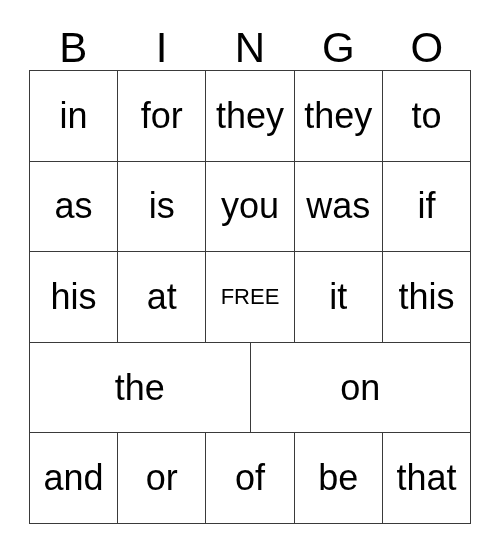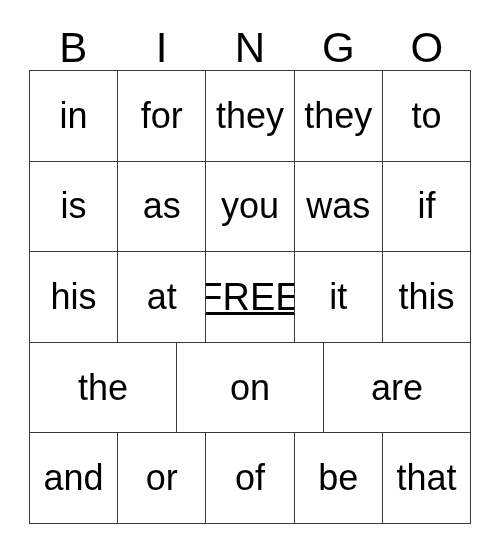--- a/index.html
+++ b/index.html
@@ -73,23 +73,22 @@
     background: #ffffff;
     overflow: hidden;
   }
   .cell-text {
     font-size: 36px;
     line-height: 40px;
     color: #000000;
     white-space: nowrap;
   }
   .bingo-cell.free .cell-text {
-    font-size: 38px;
+    font-size: 22px;
     line-height: 32px;
-    text-decoration: underline;
   }
 </style>
 </head>
 <body>
 
 <div id="bingo-card">
 
   <div id="header-row">
     <div class="header-letter">B</div>
     <div class="header-letter">I</div>
@@ -113,24 +112,24 @@
       <div class="bingo-cell">
           <span class="cell-text">they</span>
         </div>
       <div class="bingo-cell">
           <span class="cell-text">to</span>
         </div>
     </div>
 
     <div class="bingo-row">
       <div class="bingo-cell">
-          <span class="cell-text">is</span>
+          <span class="cell-text">as</span>
         </div>
       <div class="bingo-cell">
-          <span class="cell-text">as</span>
+          <span class="cell-text">is</span>
         </div>
       <div class="bingo-cell">
           <span class="cell-text">you</span>
         </div>
       <div class="bingo-cell">
           <span class="cell-text">was</span>
         </div>
       <div class="bingo-cell">
           <span class="cell-text">if</span>
         </div>
@@ -154,23 +153,20 @@
         </div>
     </div>
 
     <div class="bingo-row">
       <div class="bingo-cell">
           <span class="cell-text">the</span>
         </div>
       <div class="bingo-cell">
           <span class="cell-text">on</span>
         </div>
-      <div class="bingo-cell">
-          <span class="cell-text">are</span>
-        </div>
     </div>
 
     <div class="bingo-row">
       <div class="bingo-cell">
           <span class="cell-text">and</span>
         </div>
       <div class="bingo-cell">
           <span class="cell-text">or</span>
         </div>
       <div class="bingo-cell">

